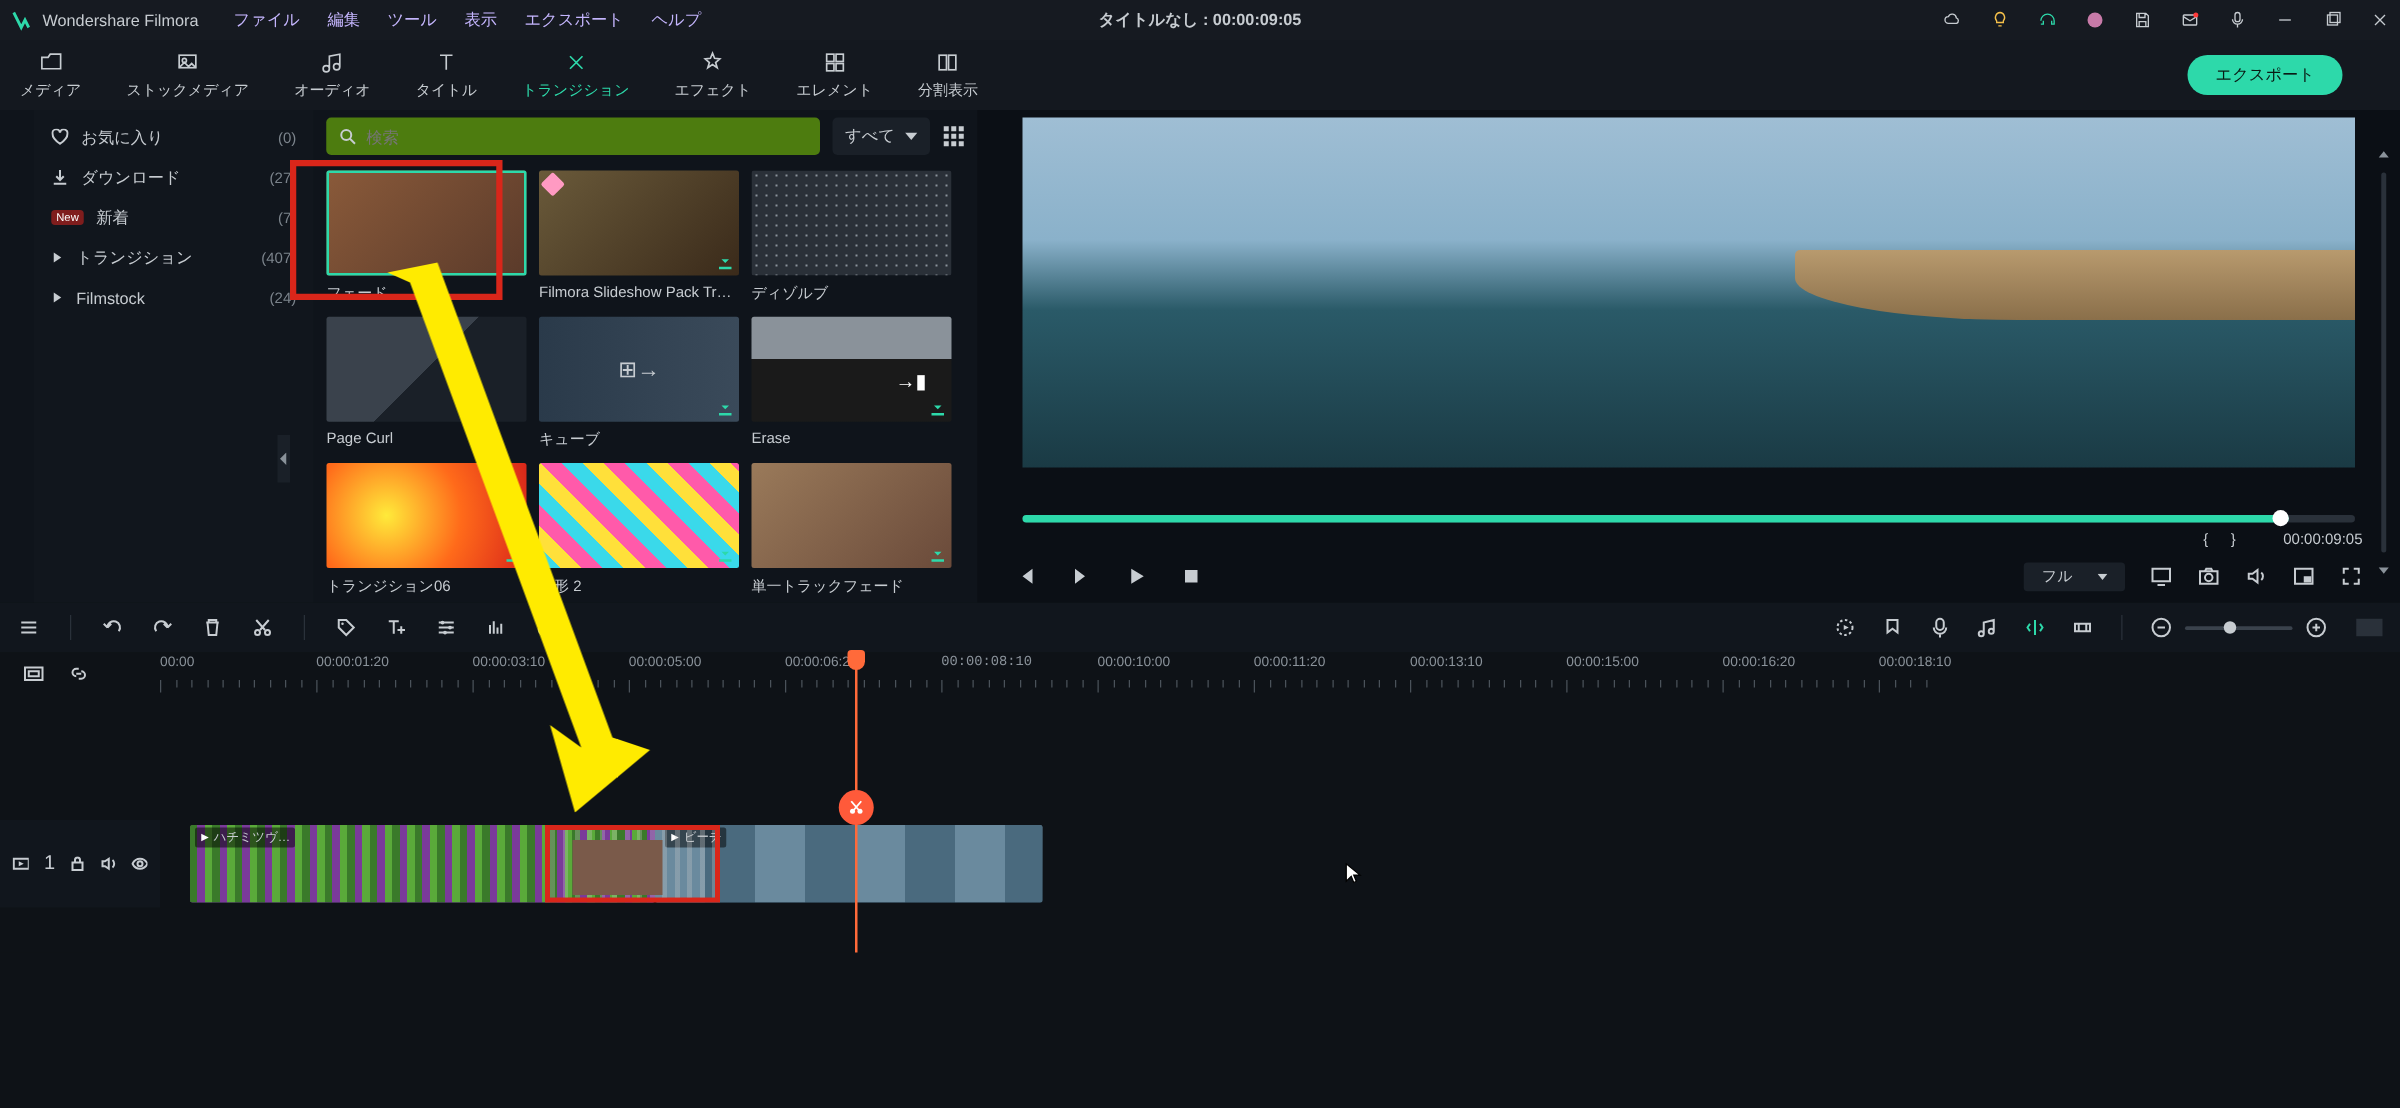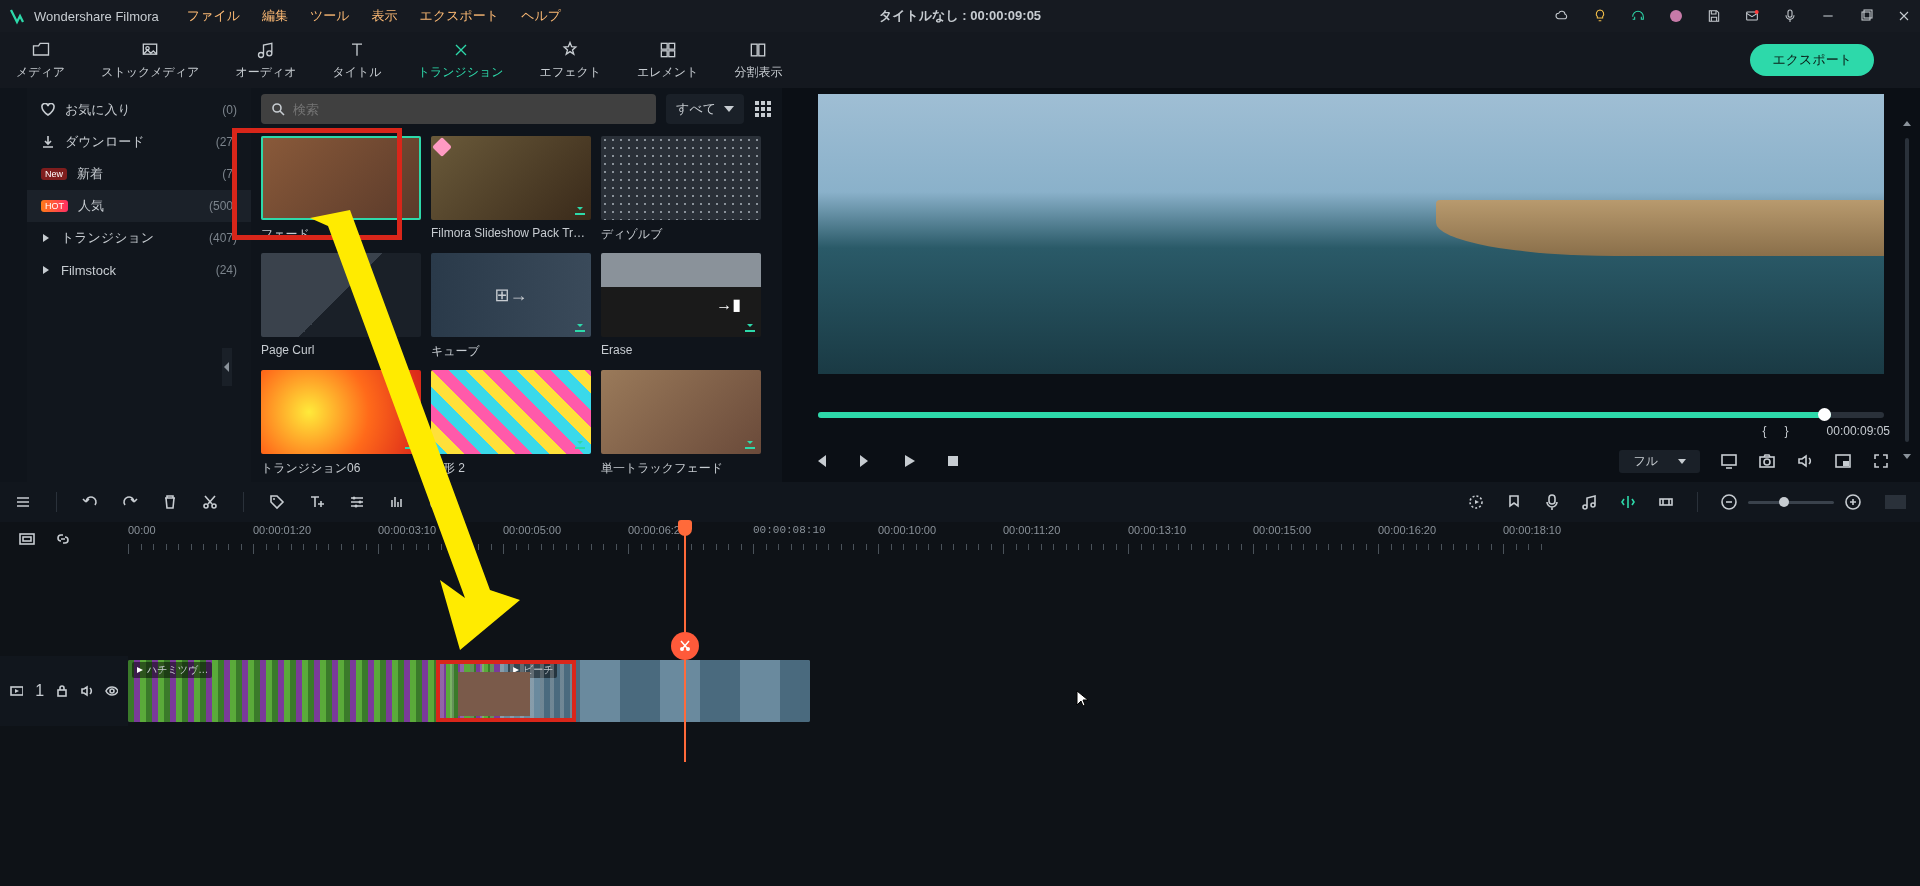--- a/index.html
+++ b/index.html
@@ -1,40 +1,40 @@
 <!DOCTYPE html>
 <html><head>
 <meta charset="utf-8">
 <style>
 * { margin:0; padding:0; box-sizing:border-box; font-family:'Segoe UI','Hiragino Sans',sans-serif; }
 body { background:#0e1217; color:#c7ccd1; overflow:hidden; width:1920px; height:886px; position:relative; }
 .titlebar { height:32px; background:#161a21; display:flex; align-items:center; padding:0 8px; font-size:13px; }
 .logo { width:18px; height:18px; margin-right:8px; }
 .menu { display:flex; gap:22px; margin-left:28px; }
-.menu span { cursor:pointer; color:#fdba74; }
+.menu span { cursor:pointer; color:#c4b5fd; }
 .titlecenter { position:absolute; left:50%; transform:translateX(-50%);font-weight:bold; }
 .winicons { margin-left:auto; display:flex; gap:22px; align-items:center; }
 .winicons svg, .winicons span { width:16px; height:16px; cursor:pointer; }
 .toolbar { height:56px; background:#14181f; display:flex; align-items:center; padding:0 16px; gap:36px; }
 .tool { display:flex; flex-direction:column; align-items:center; gap:4px; font-size:12px; cursor:pointer; }
 .tool.active { color:#2dd9aa; }
 .tool svg { width:20px; height:20px; }
 .exportbtn { margin-left:auto; margin-right:30px; background:#2dd9aa; color:#0a1a14; padding:7px 22px; border-radius:18px; font-size:13px; cursor:pointer; border:none; }
 .mainrow { display:flex; height:394px; }
 .leftcol { width:782px; display:flex; background:#0f141b; }
 .sidebar { width:224px; background:#11161d; padding-top:6px;margin-left:27px; }
 .side-item { height:32px; display:flex; align-items:center; padding:0 14px; font-size:13px; cursor:pointer; justify-content:space-between; }
 .side-item.sel { background:#1b2129; }
 .side-item .lbl { display:flex; align-items:center; gap:10px; }
 .side-item .cnt { color:#7c848c; font-size:12px; }
 .badge-new { background:#7f1d1d; color:#fff; font-size:9px; padding:1px 4px; border-radius:3px; }
 .badge-hot { background:linear-gradient(90deg,#ff7a18,#ff2e63); color:#fff; font-size:9px; padding:1px 4px; border-radius:3px; }
 .browser { flex:1; display:flex; flex-direction:column; }
 .searchrow { height:42px; display:flex; align-items:center; padding:0 10px; gap:10px; }
-.searchbox { flex:1; background:#404040; border-radius:4px; height:30px; display:flex; align-items:center; padding:0 10px; gap:8px; }
+.searchbox { flex:1; background:#4d7c0f; border-radius:4px; height:30px; display:flex; align-items:center; padding:0 10px; gap:8px; }
 .searchbox input { background:none; border:none; color:#c7ccd1; outline:none; flex:1; font-size:13px; }
 .dropdown { background:#1a2028; height:30px; padding:0 10px; border-radius:4px; display:flex; align-items:center; gap:8px; font-size:13px; cursor:pointer; }
 .gridicon { width:18px; height:18px; cursor:pointer; }
 .thumbs { flex:1; overflow:auto; padding:6px 10px; display:grid; grid-template-columns:repeat(3,160px); gap:10px 10px; position:relative; }
 .thumb { width:160px; }
 .thumbimg { width:160px; height:84px; background:#2a3038; border-radius:2px; position:relative; overflow:hidden; }
 .thumbimg.selected { outline:2px solid #2dd9aa; outline-offset:-2px; }
 .thumb-label { font-size:12px; margin-top:6px; color:#c7ccd1; white-space:nowrap; overflow:hidden; text-overflow:ellipsis; }
 .diamond { position:absolute; top:4px; left:4px; width:14px; height:14px; background:#ff9ac2; transform:rotate(45deg); border-radius:2px; }
 .dl-icon { position:absolute; right:4px; bottom:4px; width:14px; height:14px; }
@@ -54,21 +54,21 @@
 .tl-tools .sep { width:1px; height:20px; background:#2a313a; margin:0 2px; }
 .tl-tools .right { margin-left:auto; display:flex; align-items:center; gap:20px; }
 .zoom { display:flex; align-items:center; gap:10px; }
 .zoom-track { width:86px; height:3px; background:#3a424c; position:relative; border-radius:2px; }
 .zoom-knob { position:absolute; left:36%; top:-4px; width:10px; height:10px; background:#c7ccd1; border-radius:50%; }
 .timeline { position:relative; height:240px; background:#0e1217; }
 .ruler { height:34px; display:flex; position:relative; margin-left:128px; font-size:11px; color:#8a929a; }
 .ruler-mark { position:absolute; top:2px; }
 .track-head { position:absolute; left:0; width:128px; height:70px; top:134px; background:#11161d; display:flex; align-items:center; gap:12px; padding:0 10px; }
 .track-lane { position:absolute; left:128px; right:0; top:134px; height:70px; background:#0e1217; }
-.clip { position:absolute; top:4px; height:62px; border-radius:2px; overflow:hidden; }
+.clip { position:absolute; top:4px; height:62px; border-radius:2px; overflow:hidden;margin-left:24px; }
 .clip1 { left:0; width:372px; background:linear-gradient(180deg,#4a6a3a,#6a4a8a); }
 .clip1::after{content:"";position:absolute;inset:0;background:repeating-linear-gradient(90deg,#3a7a2a 0 6px,#7a3a9a 6px 12px,#5aaa3a 12px 18px);}
 .clip2 { left:372px; width:310px; background:linear-gradient(180deg,#5a7a8e,#3a5a6e); }
 .clip2::after{content:"";position:absolute;inset:0;background:repeating-linear-gradient(90deg,#6a8a9e 0 40px,#4a6a7e 40px 80px);}
 .clip-label { position:absolute; top:2px; left:4px; background:rgba(0,0,0,.5); font-size:10px; padding:1px 4px; border-radius:2px; display:flex; align-items:center; gap:3px; z-index:2; }
 .trans-box { position:absolute; left:308px; top:4px; width:140px; height:62px; border:4px solid #d9261a; z-index:5; background:rgba(0,0,0,0); }
 .trans-inner { position:absolute; left:18px; top:8px; width:72px; height:44px; background:#7a5a4a; }
 .trans-stripes { position:absolute; inset:0; background:repeating-linear-gradient(90deg,rgba(200,200,200,.3) 0 4px,transparent 4px 10px); }
 .hl-box { position:absolute; border:5px solid #d9261a; pointer-events:none; }
 .arrow { position:absolute; pointer-events:none; }
@@ -218,27 +218,20 @@
             <span>ダウンロード</span>
           </span>
           <span class="cnt">(27)</span>
         </div>
       <div class="side-item">
           <span class="lbl">
             <span class="badge-new">New</span>
             <span>新着</span>
           </span>
           <span class="cnt">(7)</span>
-        </div>
-      <div class="side-item sel">
-          <span class="lbl">
-            <span class="badge-hot">HOT</span>
-            <span>人気</span>
-          </span>
-          <span class="cnt">(500)</span>
         </div>
       <div class="side-item">
           <span class="lbl">
             <svg width="10" height="10">
               <path fill="#c7ccd1" d="M2 1l6 4-6 4z"></path>
             </svg>
             <span>トランジション</span>
           </span>
           <span class="cnt">(407)</span>
         </div>

